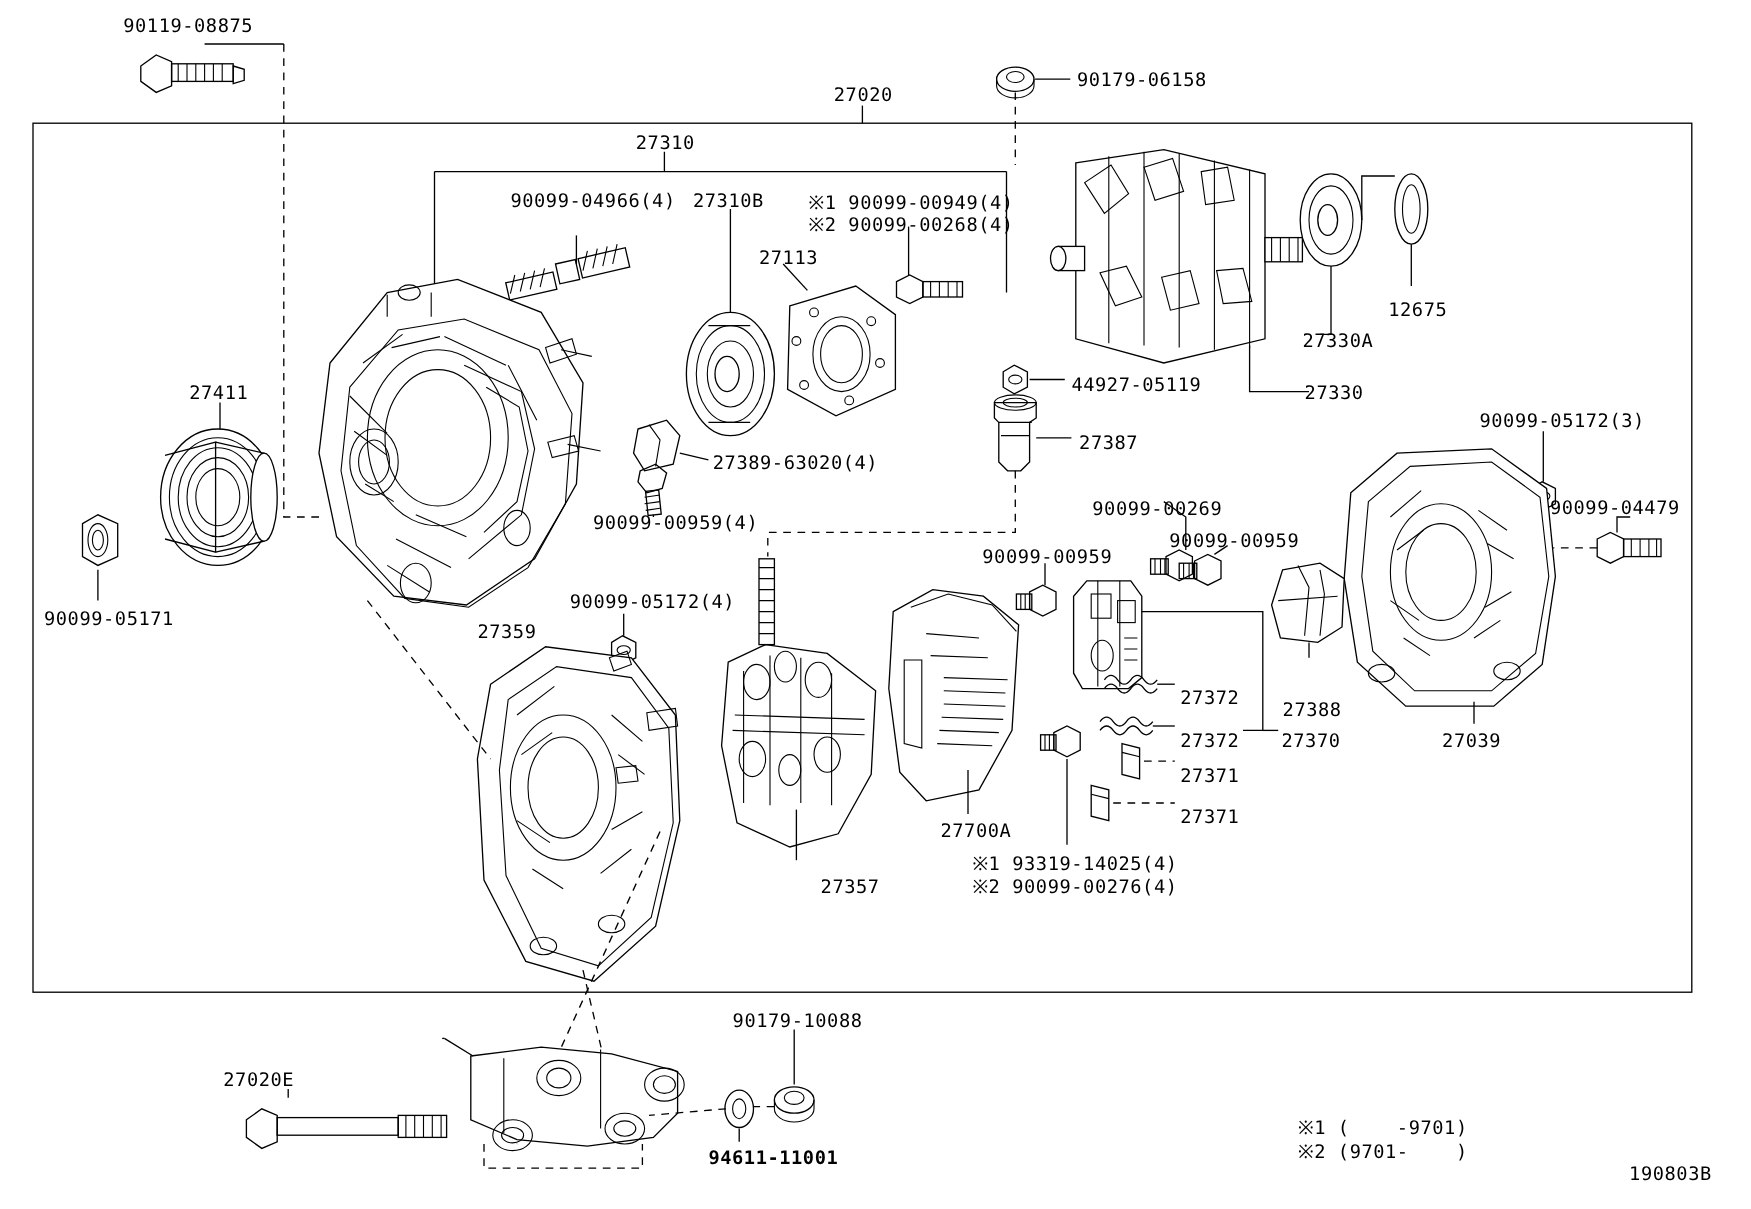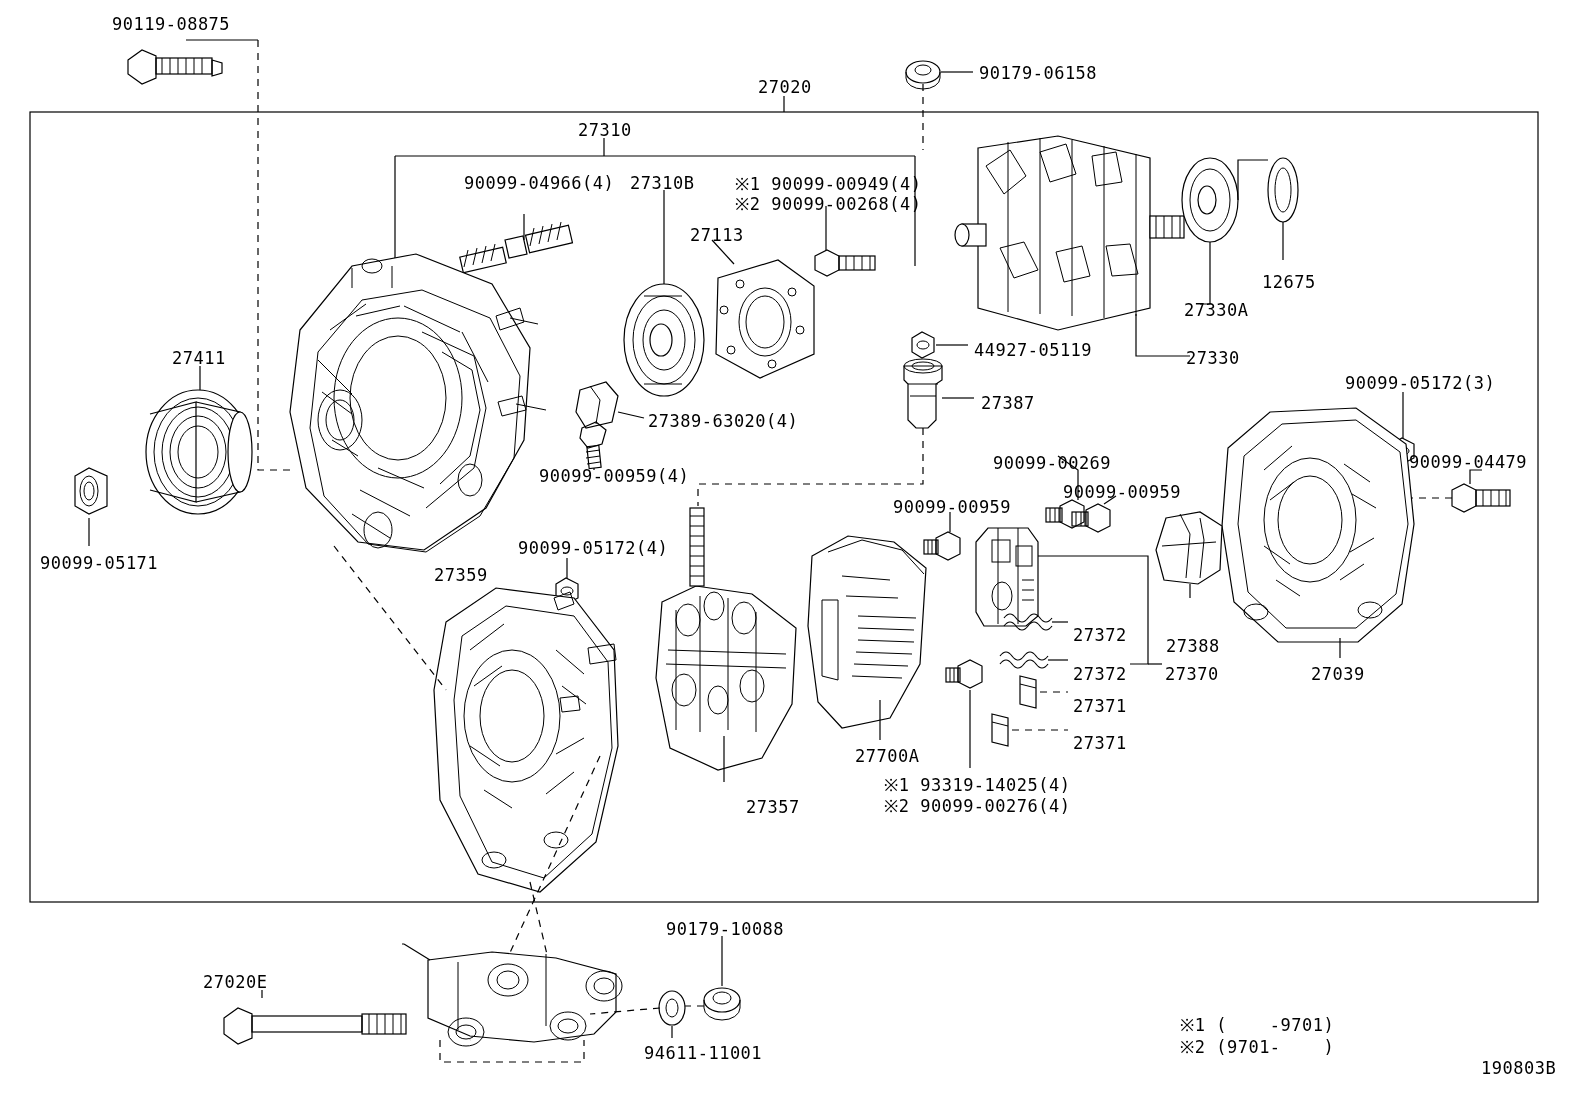--- a/index.html
+++ b/index.html
@@ -410,21 +410,21 @@
   <div class="lbl" style="left:1165px;top:664px;">27370</div>
   <div class="lbl" style="left:1311px;top:664px;">27039</div>
   <div class="lbl" style="left:1073px;top:696px;">27371</div>
   <div class="lbl" style="left:1073px;top:733px;">27371</div>
   <div class="lbl" style="left:855px;top:746px;">27700A</div>
   <div class="lbl" style="left:884px;top:773px;">※1 93319-14025(4)</div>
   <div class="lbl" style="left:884px;top:794px;">※2 90099-00276(4)</div>
   <div class="lbl" style="left:698px;top:797px;margin-left:48px;">27357</div>
   <div class="lbl" style="left:666px;top:919px;">90179-10088</div>
   <div class="lbl" style="left:203px;top:972px;">27020E</div>
-  <div class="lbl" style="left:644px;top:1043px;">94611-11001</div>
+  <div class="lbl" style="left:644px;top:1043px;font-weight:bold;">94611-11001</div>
 
 
   <div class="lbl" style="left:1180px;top:1013px;">※1 (    -9701)</div>
   <div class="lbl" style="left:1180px;top:1035px;">※2 (9701-    )</div>
 
   <div class="lbl" style="left:1481px;top:1058px;">190803B</div>
 
 </div>
 
 </body></html>

